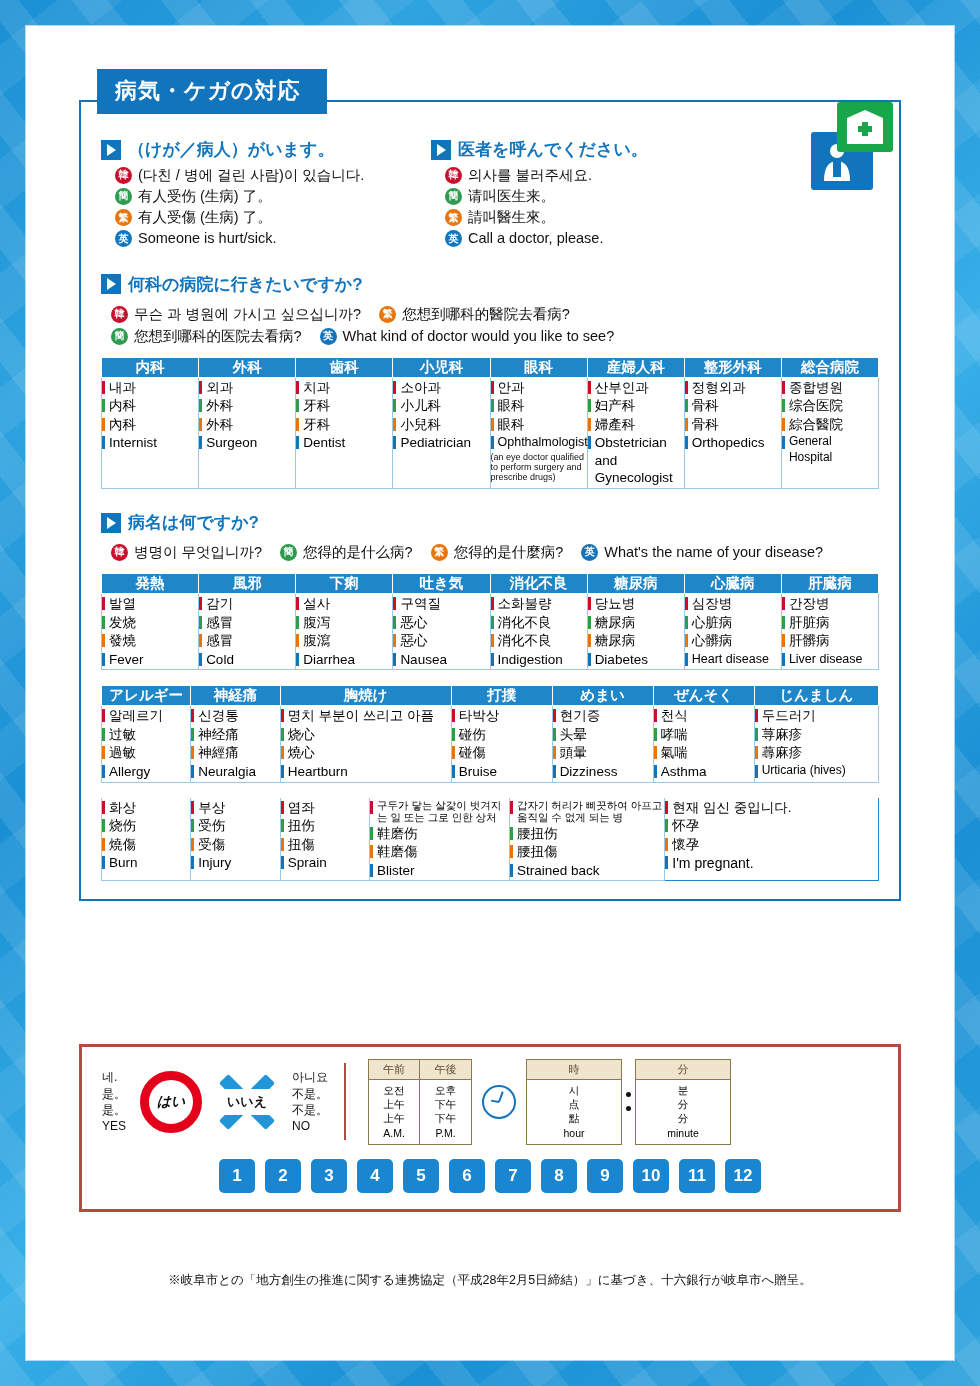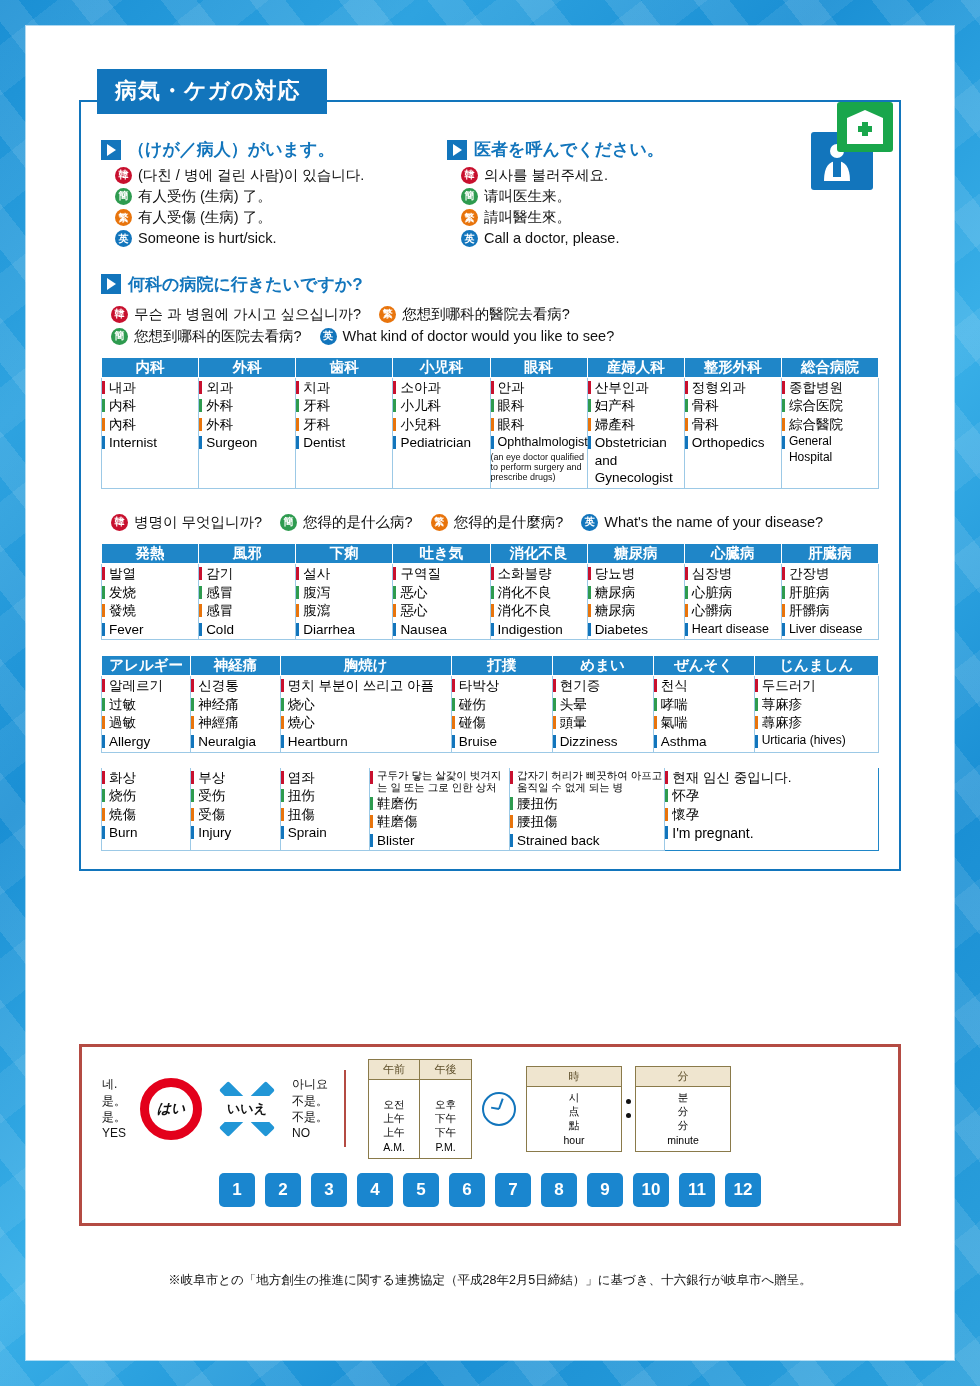--- a/index.html
+++ b/index.html
@@ -79,21 +79,21 @@
   }
   .b-ko { background:#c8102e; }
   .b-cn { background:#2e9b4f; }
   .b-tw { background:#e8740c; }
   .b-en { background:#1275bc; }
 
   .line { display:flex; align-items:flex-start; gap:2px; font-size:14.5px; color:#111; margin:3px 0; line-height:1.25; }
   .line .badge { margin-top:1px; }
 
   
-  .top-row { display:flex; gap:46px; margin-top:10px; position:relative; }
+  .top-row { display:flex; gap:30px; margin-top:10px; position:relative; }
   .top-col { flex:0 0 auto; }
   .top-col.a { width:300px; }
   .top-col.b { width:300px; }
 
   .doc-icon {
     position:absolute; right:6px; top:-6px;
     width:62px;height:58px;background:#1275bc;border-radius:3px;
     display:flex;align-items:center;justify-content:center;
   }
   .hosp-icon {
@@ -159,21 +159,21 @@
   }
   .cross:before { transform:translate(-50%,-50%) rotate(45deg); }
   .cross:after { transform:translate(-50%,-50%) rotate(-45deg); }
   .cross span { position:relative; z-index:2; font-size:13px; font-weight:bold; color:#111; background:#fff; padding:4px 2px; }
 
   .time-area { display:flex; align-items:center; gap:10px; padding-left:22px; }
   .ampm { display:flex; }
   .ampm .col { border:1px solid #8a7a4a; width:52px; }
   .ampm .col + .col { border-left:none; }
   .ampm .hd { background:#efe5cf; text-align:center; font-size:11px; padding:2px 0; color:#5d4e2a; border-bottom:1px solid #8a7a4a;}
-  .ampm .bd { text-align:center; font-size:10.5px; line-height:1.35; padding:17px 0 4px; }
+  .ampm .bd { text-align:center; font-size:10.5px; line-height:1.35; padding:3px 0 4px; }
   .clock {
     width:34px;height:34px;border-radius:50%;border:2px solid #1275bc;position:relative;background:#fff;
   }
   .clock:before { content:""; position:absolute; left:50%; top:50%; width:2px; height:11px; background:#1275bc; transform-origin: bottom center; transform:translate(-50%,-100%) rotate(20deg); }
   .clock:after { content:""; position:absolute; left:50%; top:50%; width:2px; height:8px; background:#1275bc; transform-origin: bottom center; transform:translate(-50%,-100%) rotate(-80deg); }
   .dots { display:flex; flex-direction:column; justify-content:center; gap:9px; padding:0 4px; }
   .dots i { width:5px;height:5px;border-radius:50%;background:#111;display:block; }
   .hm { display:flex; }
   .hm .col { border:1px solid #8a7a4a; width:96px; }
   .hm .hd { background:#efe5cf; text-align:center; font-size:11px; padding:2px 0; color:#5d4e2a; border-bottom:1px solid #8a7a4a;}
@@ -466,20 +466,26 @@
                     <em></em>
                     <span style="font-size:12px;">General Hospital</span>
                   </div>
             </td>
           </tr>
         </tbody>
           </table>
       </div>
 
       <div class="qblock">
+        <div class="q-head">
+          <span class="tri-box">
+              <i></i>
+            </span>
+          <span>病名は何ですか?</span>
+        </div>
         <div class="qsub">
           <div class="row">
             <div class="line">
                 <span class="badge b-ko">韓</span>
                 <span>병명이 무엇입니까?</span>
               </div>
             <div class="line">
                 <span class="badge b-cn">簡</span>
                 <span>您得的是什么病?</span>
               </div>

